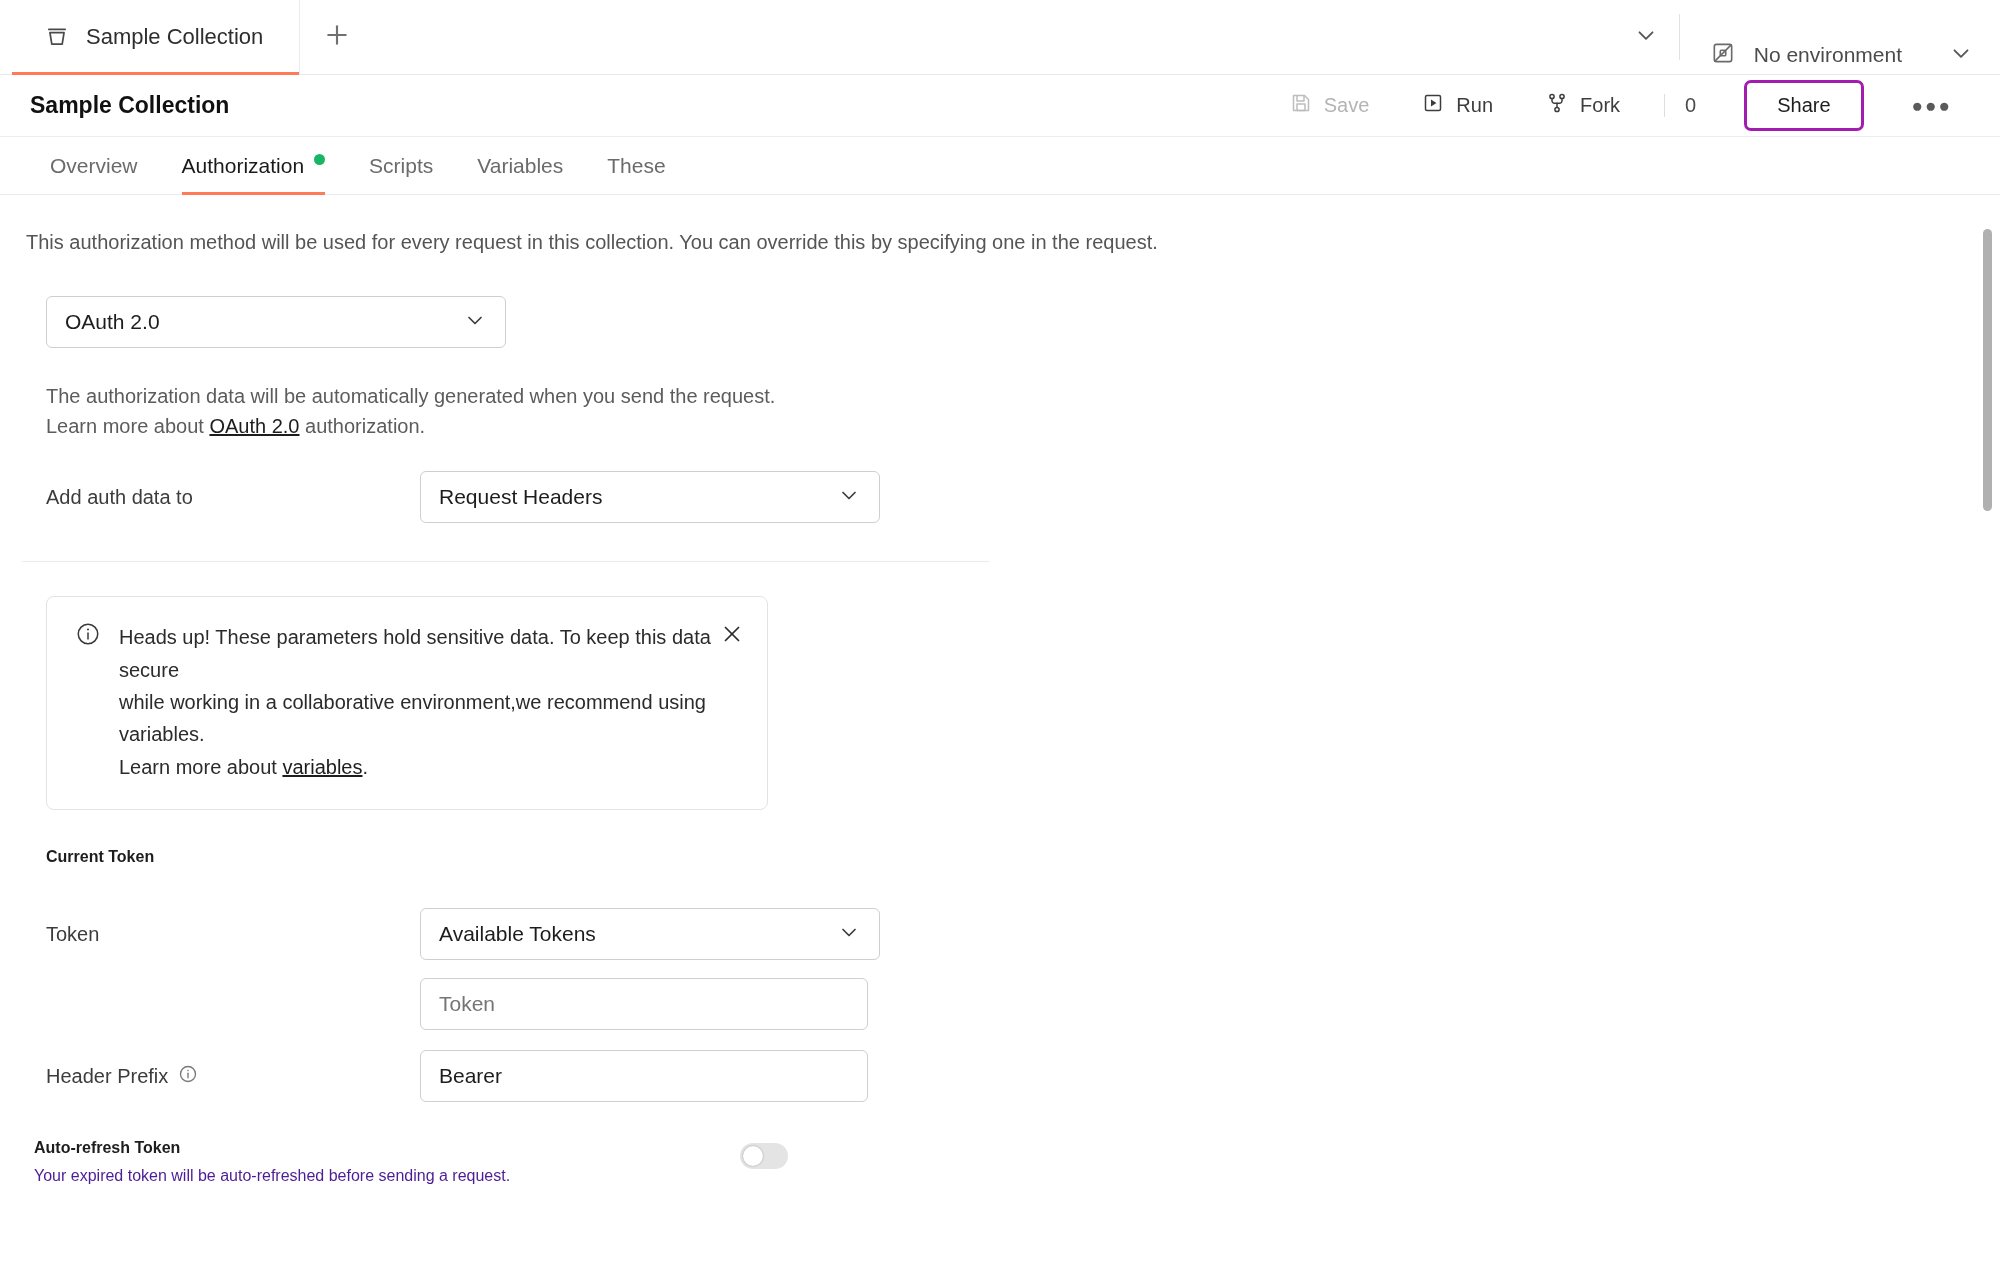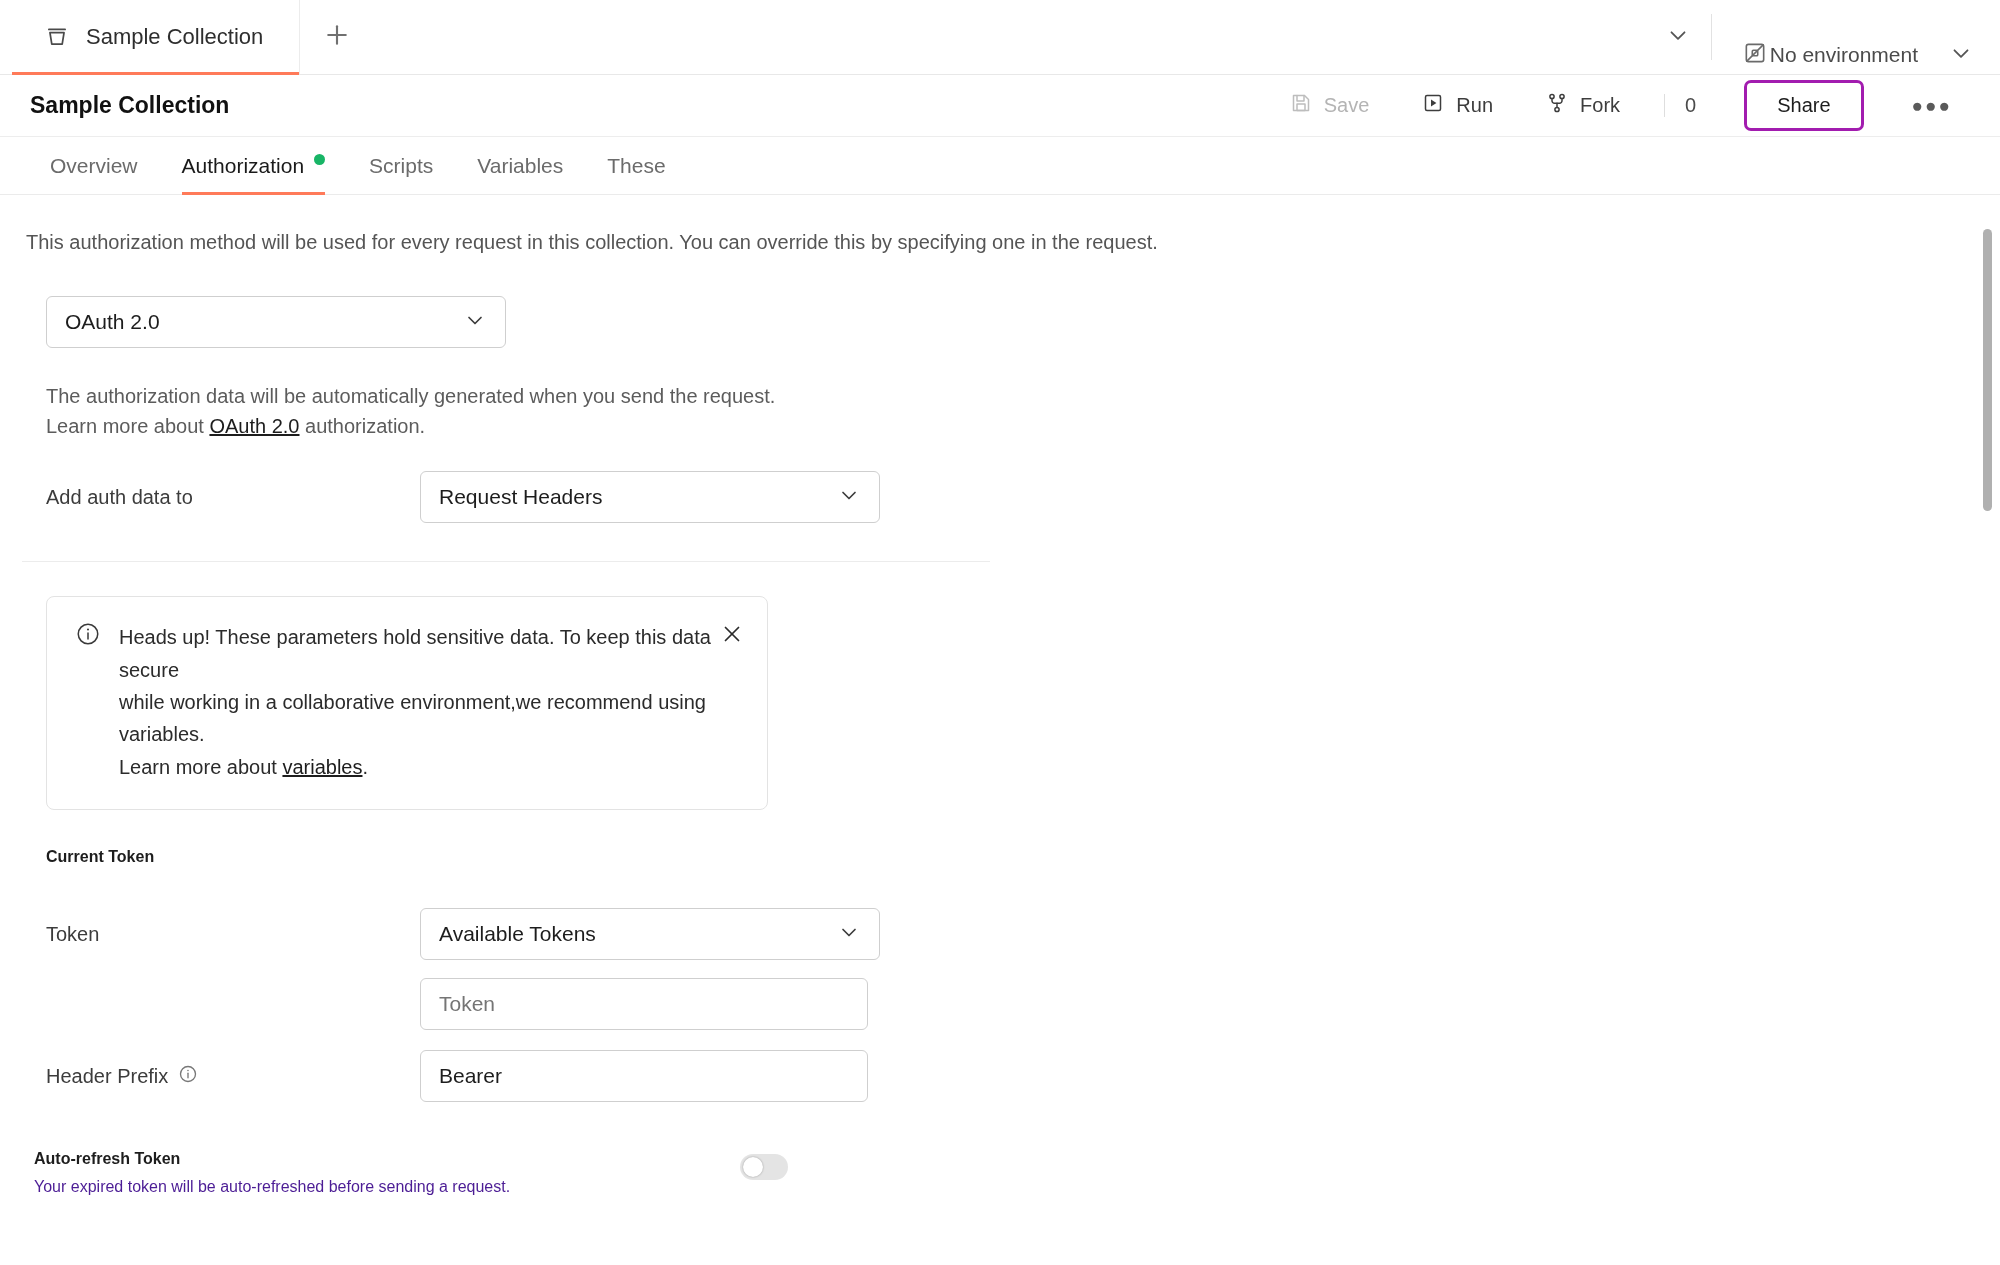--- a/index.html
+++ b/index.html
@@ -43,21 +43,21 @@
     display: flex; align-items: center; justify-content: center;
     width: 74px; cursor: pointer;
   }
   .tabstrip-spacer { flex: 1; }
   .chev-btn {
     display: flex; align-items: center; justify-content: center;
     width: 66px; cursor: pointer;
   }
   .env-sep { width: 1px; background: #e2e2e2; margin: 14px 0; }
   .env-picker {
-    display: flex; align-items: center; gap: 2px;
+    display: flex; align-items: center; gap: 18px;
     padding: 0 26px 0 30px; min-width: 280px; cursor: pointer; margin-top: 35px;
   }
   .env-label { font-size: 21px; color: #4b4b4b; white-space: nowrap; }
   .env-chev { margin-left: 28px; }
 
   
   .header {
     height: 62px;
     display: flex; align-items: center;
     padding: 0 30px 0 30px;
@@ -424,21 +424,21 @@
             <circle cx="12" cy="12" r="9"></circle>
             <line x1="12" y1="11" x2="12" y2="16.5" stroke-linecap="round"></line>
             <circle cx="12" cy="7.8" r="0.95" fill="#777" stroke="none"></circle>
           </svg>
         </span>
       </div>
       <input class="input" type="text" value="Bearer" style="">
     </div>
   </div>
 
-  <div style="padding-left:34px; margin-top:48px; display:flex; align-items:flex-start;">
+  <div style="padding-left:34px; margin-top:37px; display:flex; align-items:flex-start;">
     <div style="flex:none; width:706px;">
       <div class="section-title">Auto-refresh Token</div>
       <div style="font-size:16px; color:#4c1d95; margin-top:10px;">Your expired token will be auto-refreshed before sending a request.</div>
     </div>
     <div class="toggle" style="margin-top:4px;">
       <div class="knob"></div>
     </div>
   </div>
 
   <div class="scrollbar"></div>

